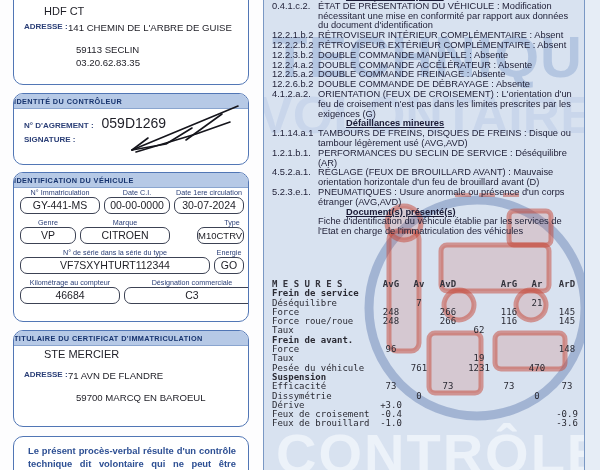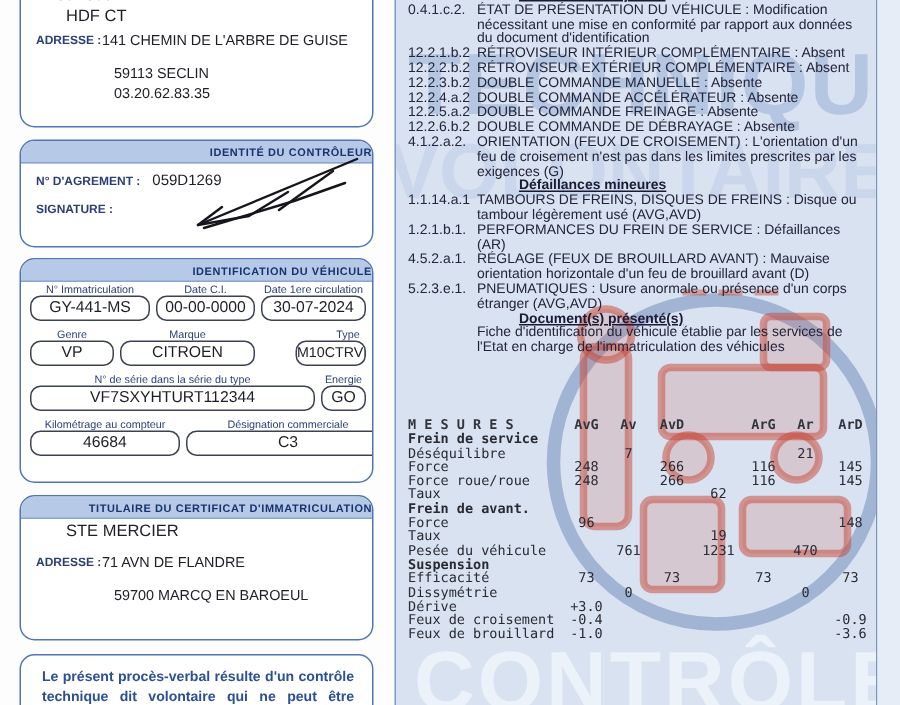--- a/index.html
+++ b/index.html
@@ -8,40 +8,40 @@
     position:relative; width:600px; height:470px; overflow:hidden;
     background:#fdfdfe; font-family:"Liberation Sans", sans-serif;
   }
   
   .box {
     position:absolute; left:13px; width:236px; background:#fff;
     border:1.6px solid #5176b5; border-radius:10px; overflow:hidden;
   }
   .box-header {
     background:#b6c9e6; border-bottom:1px solid #8aa5cf;
-    color:#16336e; font-size:7.3px; font-weight:bold; text-align:right;
+    color:#16336e; font-size:7.3px; font-weight:bold; text-align:left;
     letter-spacing:0.4px; padding:2.5px 0 2px 0;
   }
   .blbl { color:#2b3f77; font-size:8px; font-weight:bold; }
   .bval { color:#1e1e26; font-size:9.6px; }
   .company { color:#1e1e26; font-size:11px;padding-left:20px; }
   .addr-row { position:absolute; left:10px; display:flex; }
   .addr-row .blbl { width:44px; }
   
   .box-station { top:-12px; height:97px; }
   .box-station .raison { position:absolute; left:10px; top:4px; }
   .box-station .company { position:absolute; left:10px; top:16px; }
   .box-station .adr { top:33px; }
   .box-station .city { position:absolute; left:62px; top:55px; }
   .box-station .phone { position:absolute; left:62px; top:68px; }
   
   .box-controller { top:93px; height:72px; }
   .ctrl-row { position:absolute; left:10px; display:flex; align-items:baseline; }
   .ctrl-agrement { top:21px; }
-  .ctrl-agrement .bval { font-size:10px; margin-left:8px; }
+  .ctrl-agrement .bval { font-size:14px; margin-left:8px; }
   .ctrl-signature { top:41px; }
   .sig-svg { position:absolute; left:112px; top:6px; }
   
   .box-vehicle { top:172px; height:150px; }
   .field { position:absolute; }
   .flabel { position:absolute; width:100%; text-align:center; top:-9px;
     color:#2b3f77; font-size:7.2px; white-space:nowrap; }
   .fval {
     border:1.4px solid #3c4254; border-radius:7px; background:#fff;
     height:17px; line-height:15px; text-align:center;
@@ -149,21 +149,21 @@
           <span class="d-code">4.1.2.a.2.</span>
           <span class="d-text">ORIENTATION (FEUX DE CROISEMENT) : L'orientation d'un feu de croisement n'est pas dans les limites prescrites par les exigences (G)</span>
         </div>
         <div class="d-heading">Défaillances mineures</div>
         <div class="d-row">
           <span class="d-code">1.1.14.a.1</span>
           <span class="d-text">TAMBOURS DE FREINS, DISQUES DE FREINS : Disque ou tambour légèrement usé (AVG,AVD)</span>
         </div>
         <div class="d-row">
           <span class="d-code">1.2.1.b.1.</span>
-          <span class="d-text">PERFORMANCES DU FREIN DE SERVICE : Défaillances (AR)</span>
+          <span class="d-text">PERFORMANCES DU SECLIN DE SERVICE : Déséquilibre (AR)</span>
         </div>
         <div class="d-row">
           <span class="d-code">4.5.2.a.1.</span>
           <span class="d-text">RÉGLAGE (FEUX DE BROUILLARD AVANT) : Mauvaise orientation horizontale d'un feu de brouillard avant (D)</span>
         </div>
         <div class="d-row">
           <span class="d-code">5.2.3.e.1.</span>
           <span class="d-text">PNEUMATIQUES : Usure anormale ou présence d'un corps étranger (AVG,AVD)</span>
         </div>
         <div class="d-heading">Document(s) présenté(s)</div>

